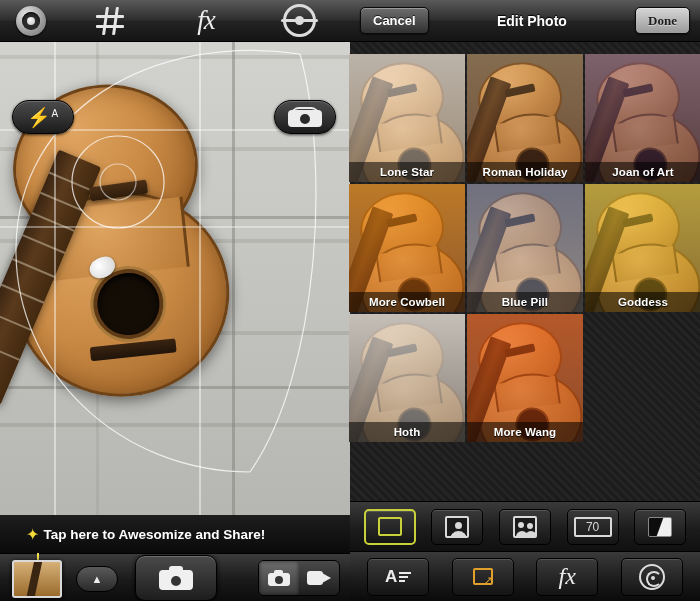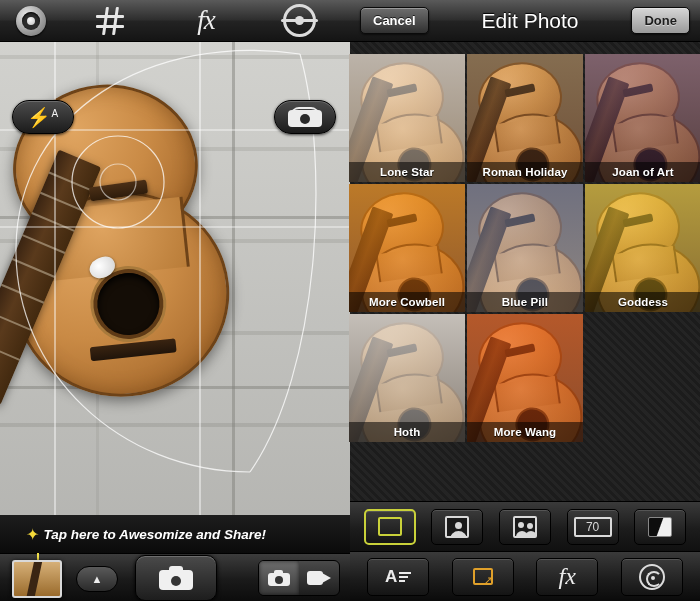--- a/index.html
+++ b/index.html
@@ -202,21 +202,21 @@
     position: absolute; left: 0; top: 515px;
     width: 350px; height: 38px;
     background: linear-gradient(180deg, rgba(30,30,30,.92), rgba(10,10,10,.95));
     display: flex; align-items: center;
     z-index: 7;
   }
   .awesome-bar .spark {
     color: #f5d93a; font-size: 16px; margin-left: 26px; margin-right: 4px;
   }
   .awesome-bar .txt {
-    color: #fff; font-size: 13.5px; font-weight: bold; font-style: italic;
+    color: #fff; font-size: 13.5px; font-weight: bold;
   }
   .pointer-line {
     position: absolute; left: 37px; top: 553px;
     width: 2px; height: 20px; background: #f2e14a; z-index: 8;
   }
 
   .cam-bottombar {
     position: absolute; left: 0; top: 553px;
     width: 350px; height: 48px;
     background: linear-gradient(180deg,#3c3c3c,#1a1a1a 55%,#0c0c0c);
@@ -308,24 +308,24 @@
     height: 27px; padding: 0 12px; border-radius: 5px;
     background: linear-gradient(180deg,#6e6e6e,#303030);
     border: 1px solid #0a0a0a;
     box-shadow: inset 0 1px 0 rgba(255,255,255,.3), 0 1px 2px rgba(0,0,0,.6);
     color: #fff; font-size: 13px; font-weight: bold;
     display: flex; align-items: center; justify-content: center;
     text-shadow: 0 -1px 0 rgba(0,0,0,.7);
   }
   .nav-btn.done {
     background: linear-gradient(180deg,#d6d6d6,#9a9a9a);
-    color: #1d1d1d; text-shadow: 0 1px 0 rgba(255,255,255,.5);
+    color: #1d1d1d; text-shadow: 0 1px 0 rgba(255,255,255,.5); font-family: Liberation Serif, serif;
   }
   .edit-title {
-    color: #fff; font-size: 21px; font-weight: normal;
+    color: #fff; font-size: 14px; font-weight: bold;
     text-shadow: 0 -1px 1px #000;
   }
 
   .filters-area {
     position: absolute; top: 42px; left: 0;
     width: 350px; height: 459px;
     background:
       repeating-linear-gradient(45deg, #242424 0 3px, #1c1c1c 3px 6px);
     padding: 6px 0 0 0;
   }

